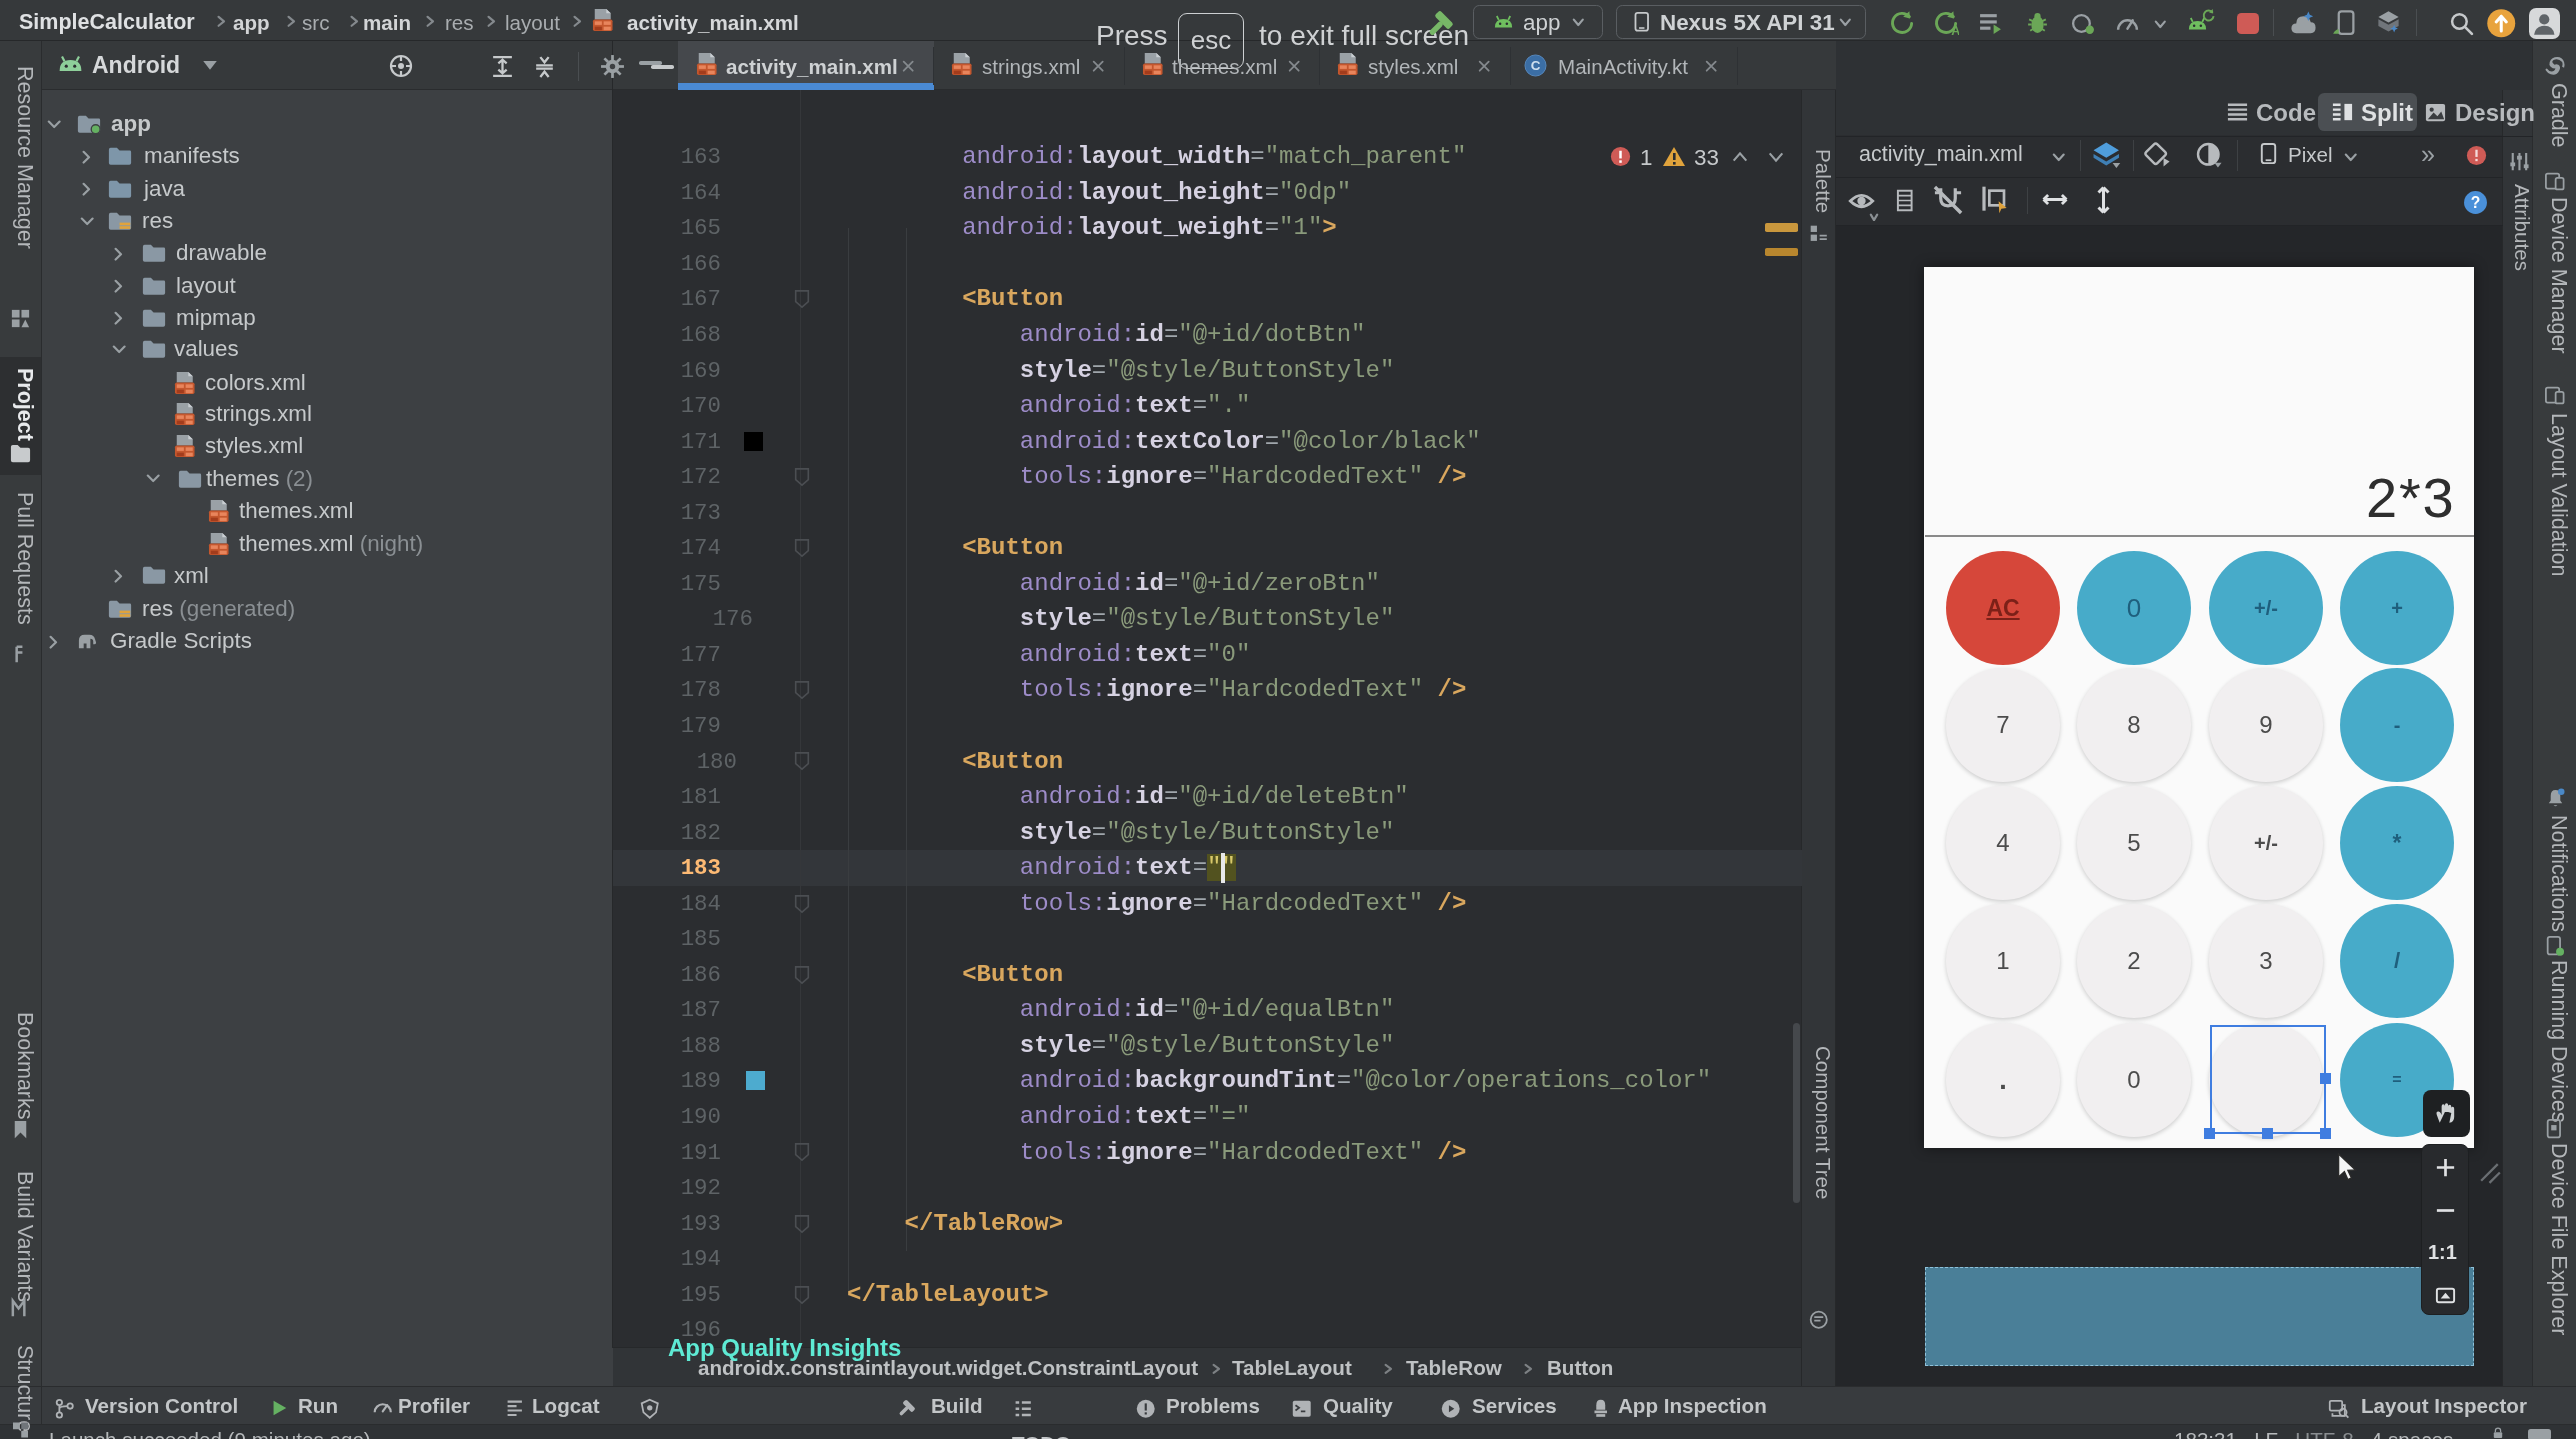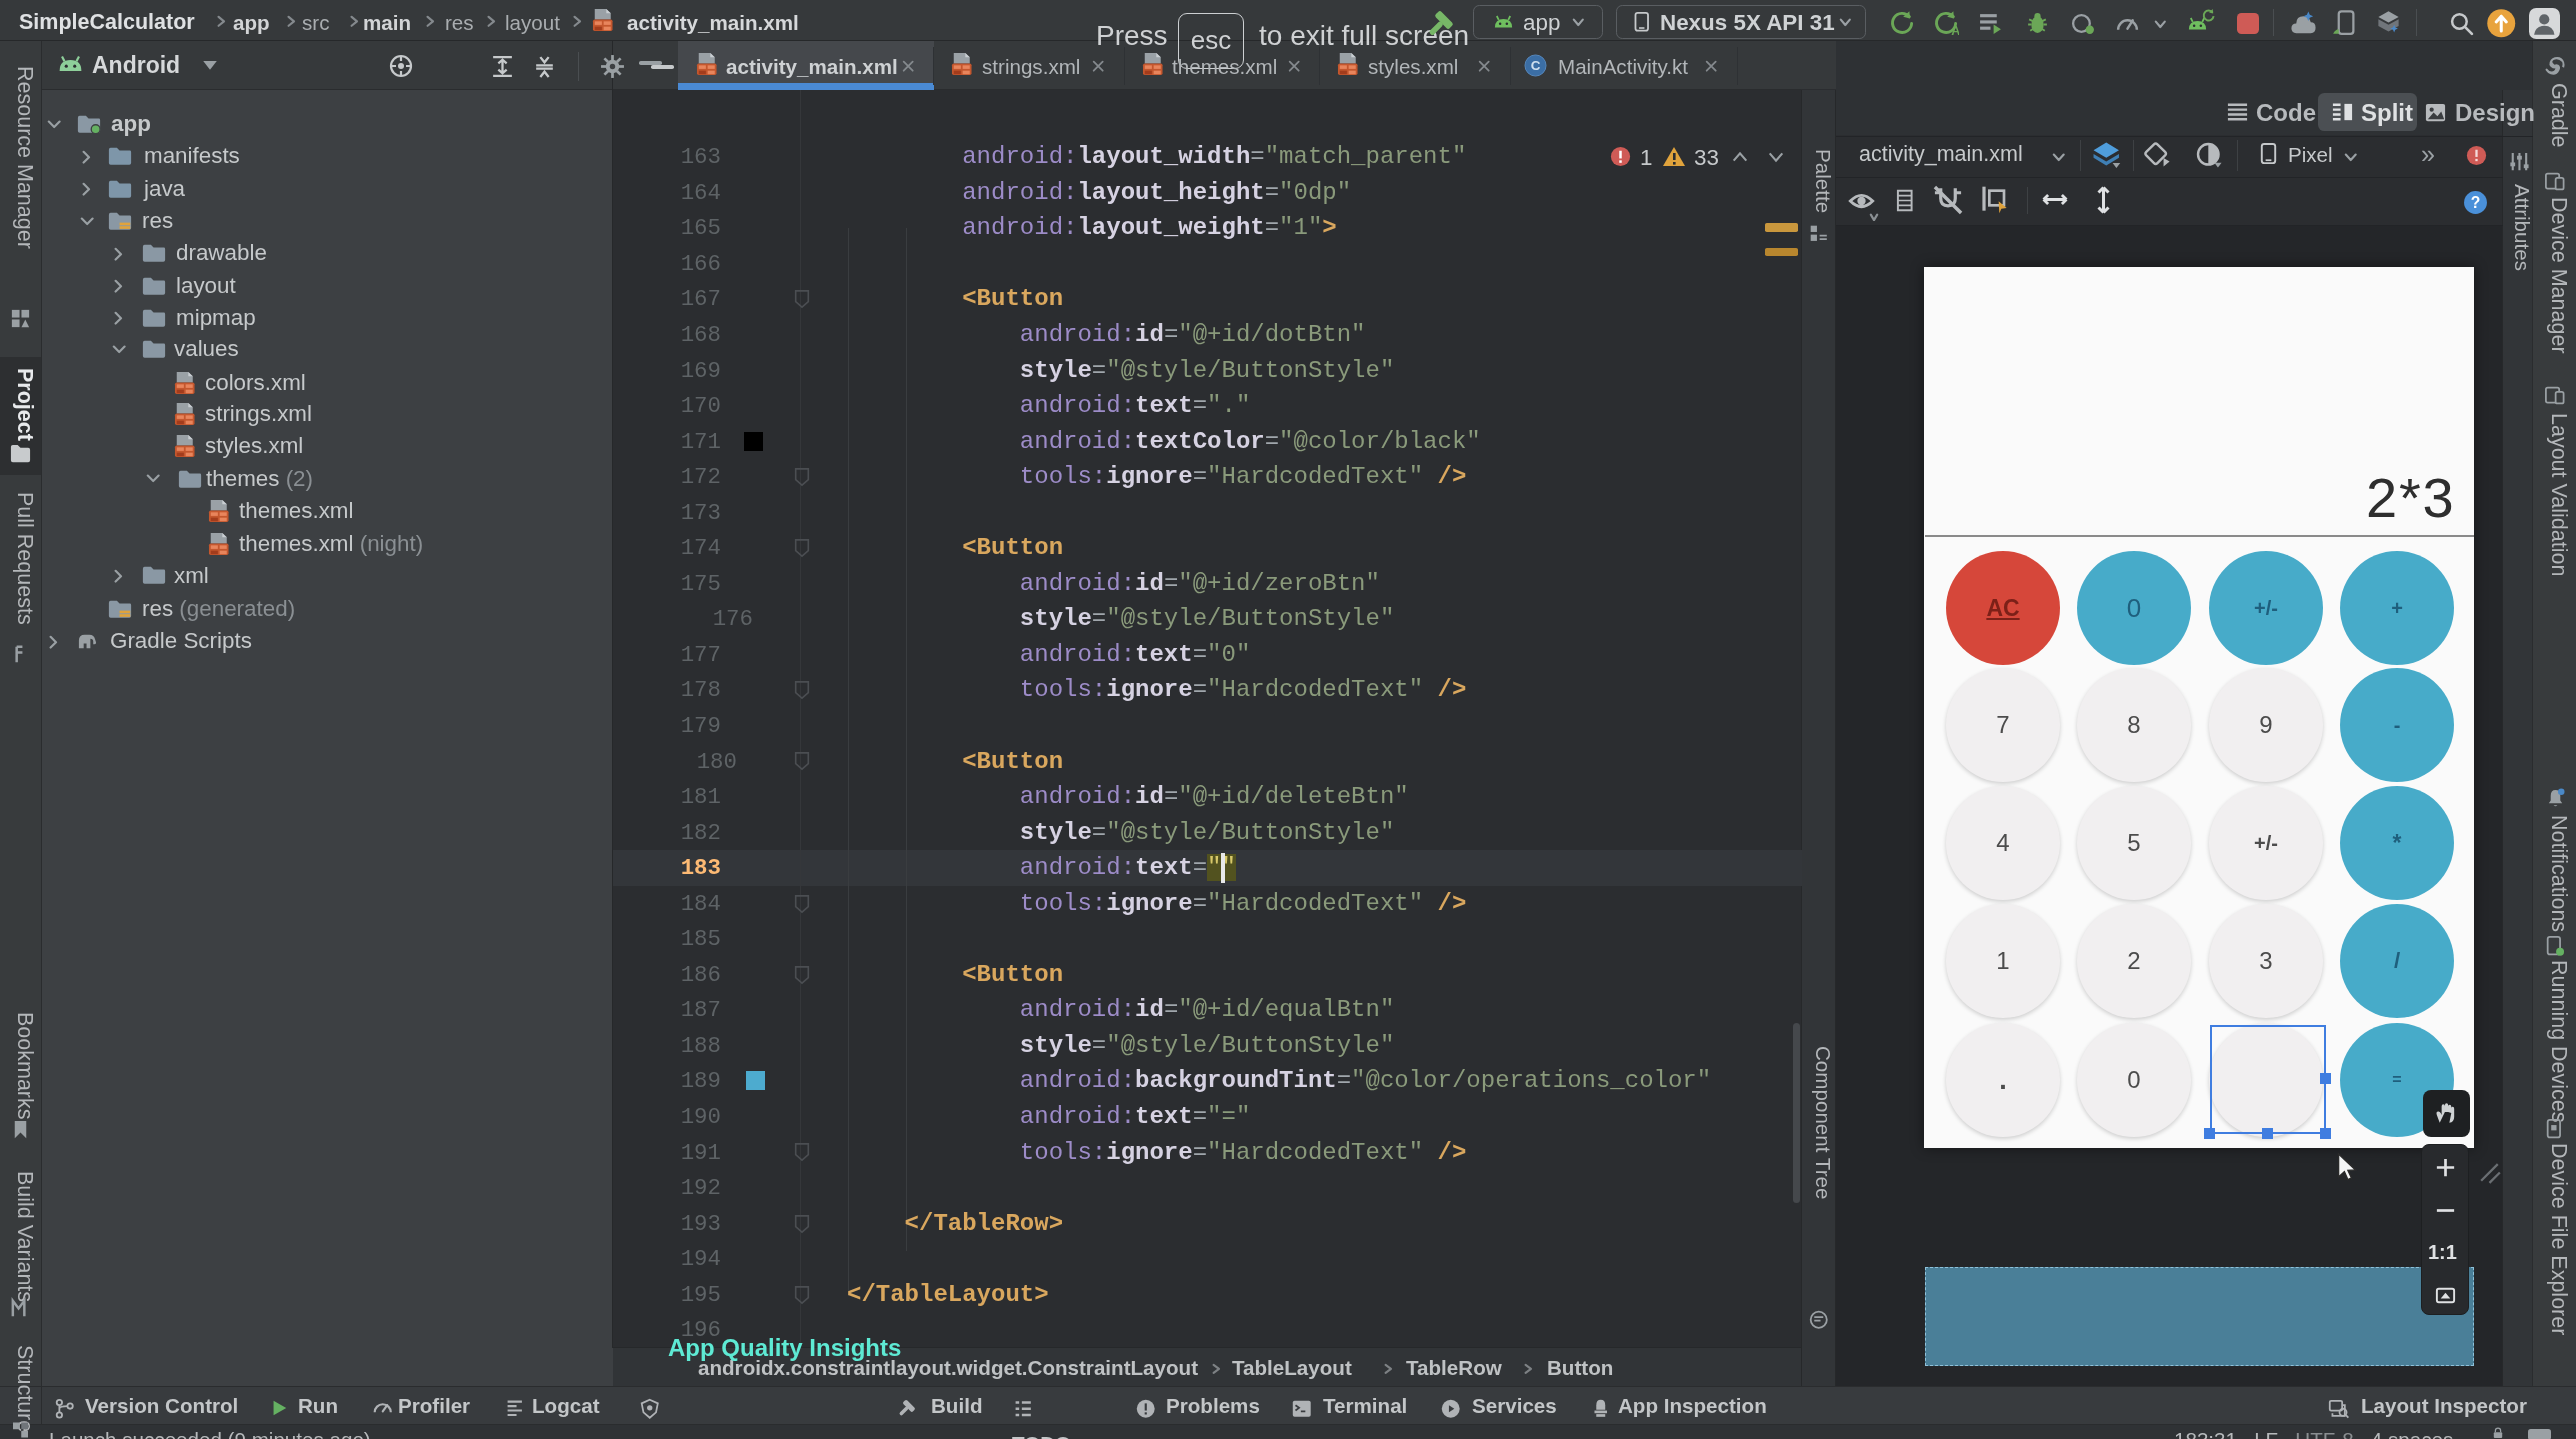--- a/index.html
+++ b/index.html
@@ -791,21 +791,21 @@
 <div class="" style="position:absolute;left:1135px;top:1398px;width:21.5px;height:21.5px;"><svg width="21.5" height="21.5" viewBox="0 0 24 24">
       <circle cx="12" cy="12" r="10" fill="#b0b3b6"></circle>
       <rect x="10.8" y="6" width="2.4" height="8" fill="#383b3e"></rect>
       <rect x="10.8" y="16" width="2.4" height="2.4" fill="#383b3e"></rect>
     </svg></div>
 <div class="" style="position:absolute;left:1166px;top:1396px;font-family:'Liberation Sans',sans-serif;font-size:20.6px;color:#c3c6c8;font-weight:600;white-space:nowrap;line-height:1;">Problems</div>
 <div class="" style="position:absolute;left:1291px;top:1398px;width:21.5px;height:21.5px;"><svg width="21.5" height="21.5" viewBox="0 0 24 24">
       <rect x="2" y="3" width="20" height="18" rx="2" fill="#b0b3b6"></rect>
       <path d="M5 8 L9 11 L5 14 M11 15 L16 15" stroke="#383b3e" stroke-width="2" fill="none"></path>
     </svg></div>
-<div class="" style="position:absolute;left:1323px;top:1396px;font-family:'Liberation Sans',sans-serif;font-size:20.6px;color:#c3c6c8;font-weight:600;white-space:nowrap;line-height:1;">Terminal</div>
+<div class="" style="position:absolute;left:1323px;top:1396px;font-family:'Liberation Sans',sans-serif;font-size:20.6px;color:#c3c6c8;font-weight:600;white-space:nowrap;line-height:1;">Quality</div>
 <div class="" style="position:absolute;left:1440px;top:1398px;width:21.5px;height:21.5px;"><svg width="21.5" height="21.5" viewBox="0 0 24 24">
       <circle cx="12" cy="12" r="10" fill="#b0b3b6"></circle>
       <path d="M10 8 L16 12 L10 16 Z" fill="#383b3e"></path>
     </svg></div>
 <div class="" style="position:absolute;left:1472px;top:1396px;font-family:'Liberation Sans',sans-serif;font-size:20.6px;color:#c3c6c8;font-weight:600;white-space:nowrap;line-height:1;">Services</div>
 <div class="" style="position:absolute;left:1590px;top:1398px;width:21.5px;height:21.5px;"><svg width="21.5" height="21.5" viewBox="0 0 24 24">
       <path d="M12 2 Q17 2 17 8 L17 13 L7 13 L7 8 Q7 2 12 2 Z" fill="#b0b3b6"></path>
       <rect x="5" y="14" width="14" height="3" fill="#b0b3b6"></rect>
       <rect x="7" y="18" width="10" height="3" fill="#b0b3b6"></rect>
     </svg></div>

